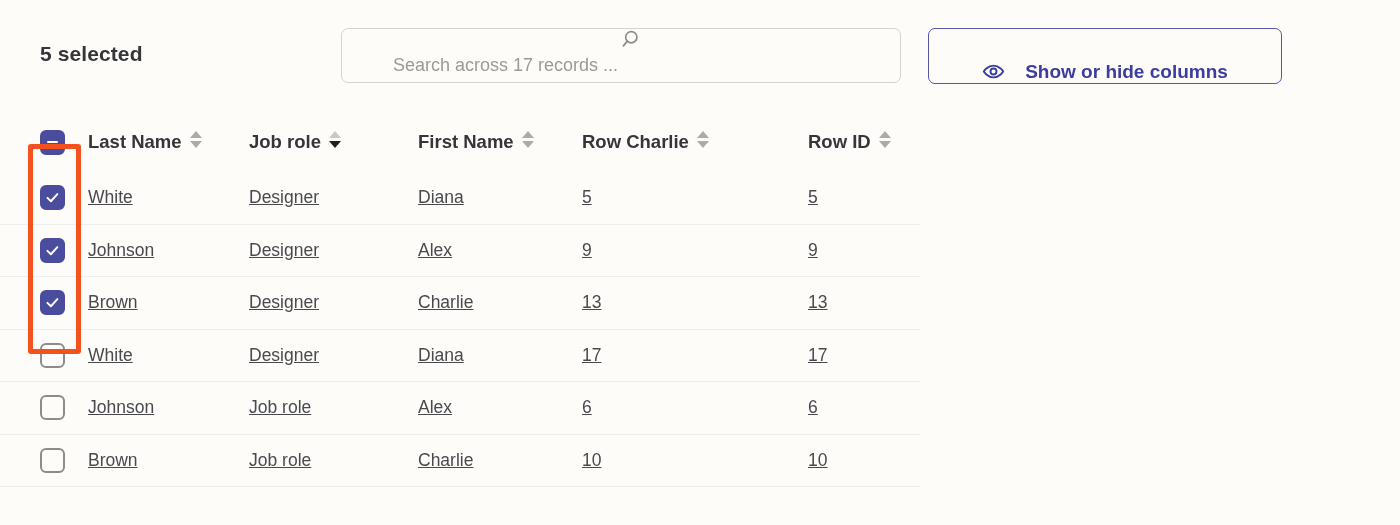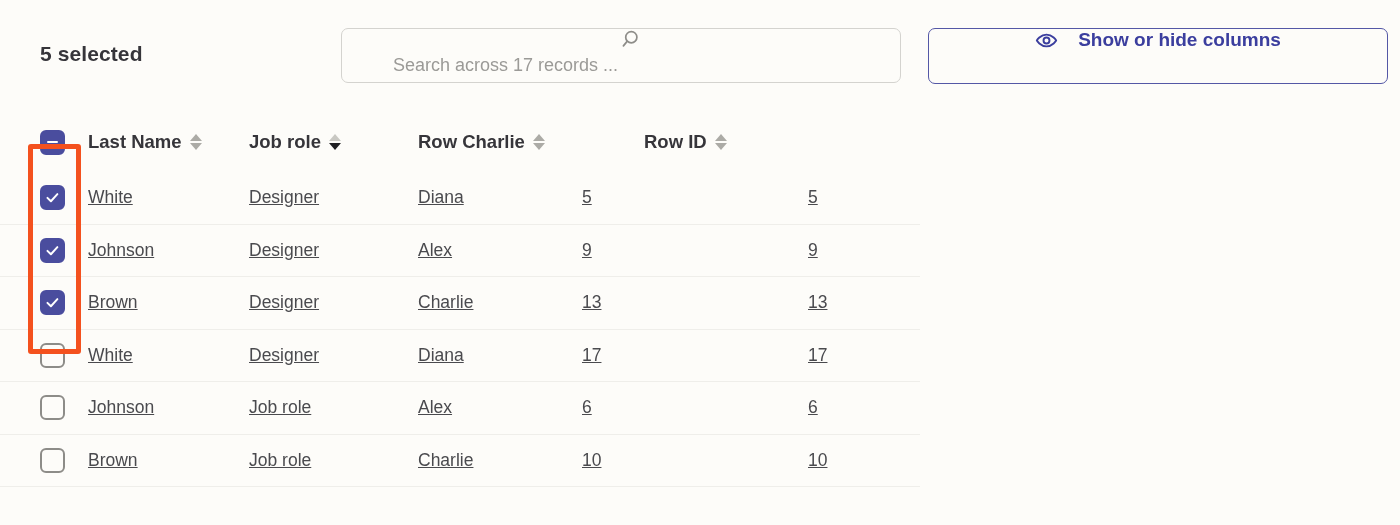--- a/index.html
+++ b/index.html
@@ -71,32 +71,32 @@
   }
   .search-input::placeholder {
     color: #9B9A97;
     opacity: 1;
   }
 
   .columns-button {
     position: absolute;
     left: 928px;
     top: 28px;
-    width: 460px;
+    width: 354px;
     height: 56px;
     box-sizing: border-box;
     border: 1.6px solid #5457A6;
     border-radius: 7px;
     background: #FDFCF9;
     color: #3B3E9E;
     font-family: "Liberation Sans", sans-serif;
     font-size: 19px;
     font-weight: bold;
     display: flex;
-    align-items: flex-start;
+    align-items: flex-end;
     justify-content: center;
     gap: 20px;
     cursor: pointer;
     padding: 0;
   }
   .eye-icon { width: 23px; height: 23px; display: block; }
 
   
   .table {
     position: absolute;
@@ -119,21 +119,20 @@
 
   .c-check { width: 88px; flex: 0 0 88px; display: flex; align-items: center; padding-left: 40px; box-sizing: border-box; }
   .c-last  { width: 161px; flex: 0 0 161px; }
   .c-job   { width: 169px; flex: 0 0 169px; }
   .c-first { width: 164px; flex: 0 0 164px; }
   .c-rownum{ width: 226px; flex: 0 0 226px; }
   .c-rowid { width: 112px; flex: 0 0 112px; }
 
   .hcell {
     display: flex;
-    align-items: center;
     gap: 8px;
     font-size: 18.5px;
     font-weight: bold;
     color: #36353A;
     cursor: pointer;
     white-space: nowrap;
   }
   .cell {
     font-size: 17.5px;
     color: #4A4A4E;
@@ -240,20 +239,29 @@
     </div>
     <div class="c-job">
       <div class="hcell">
         <span>Job role</span>
         <span class="sorter desc">
           <span class="arrow-up"></span>
             <span class="arrow-down"></span>
         </span>
       </div>
     </div>
+    <div class="c-first">
+      <div class="hcell">
+        <span>First Name</span>
+        <span class="sorter none">
+          <span class="arrow-up"></span>
+            <span class="arrow-down"></span>
+        </span>
+      </div>
+    </div>
     <div class="c-rownum">
       <div class="hcell">
         <span>Row Charlie</span>
         <span class="sorter none">
           <span class="arrow-up"></span>
             <span class="arrow-down"></span>
         </span>
       </div>
     </div>
     <div class="c-rowid">

